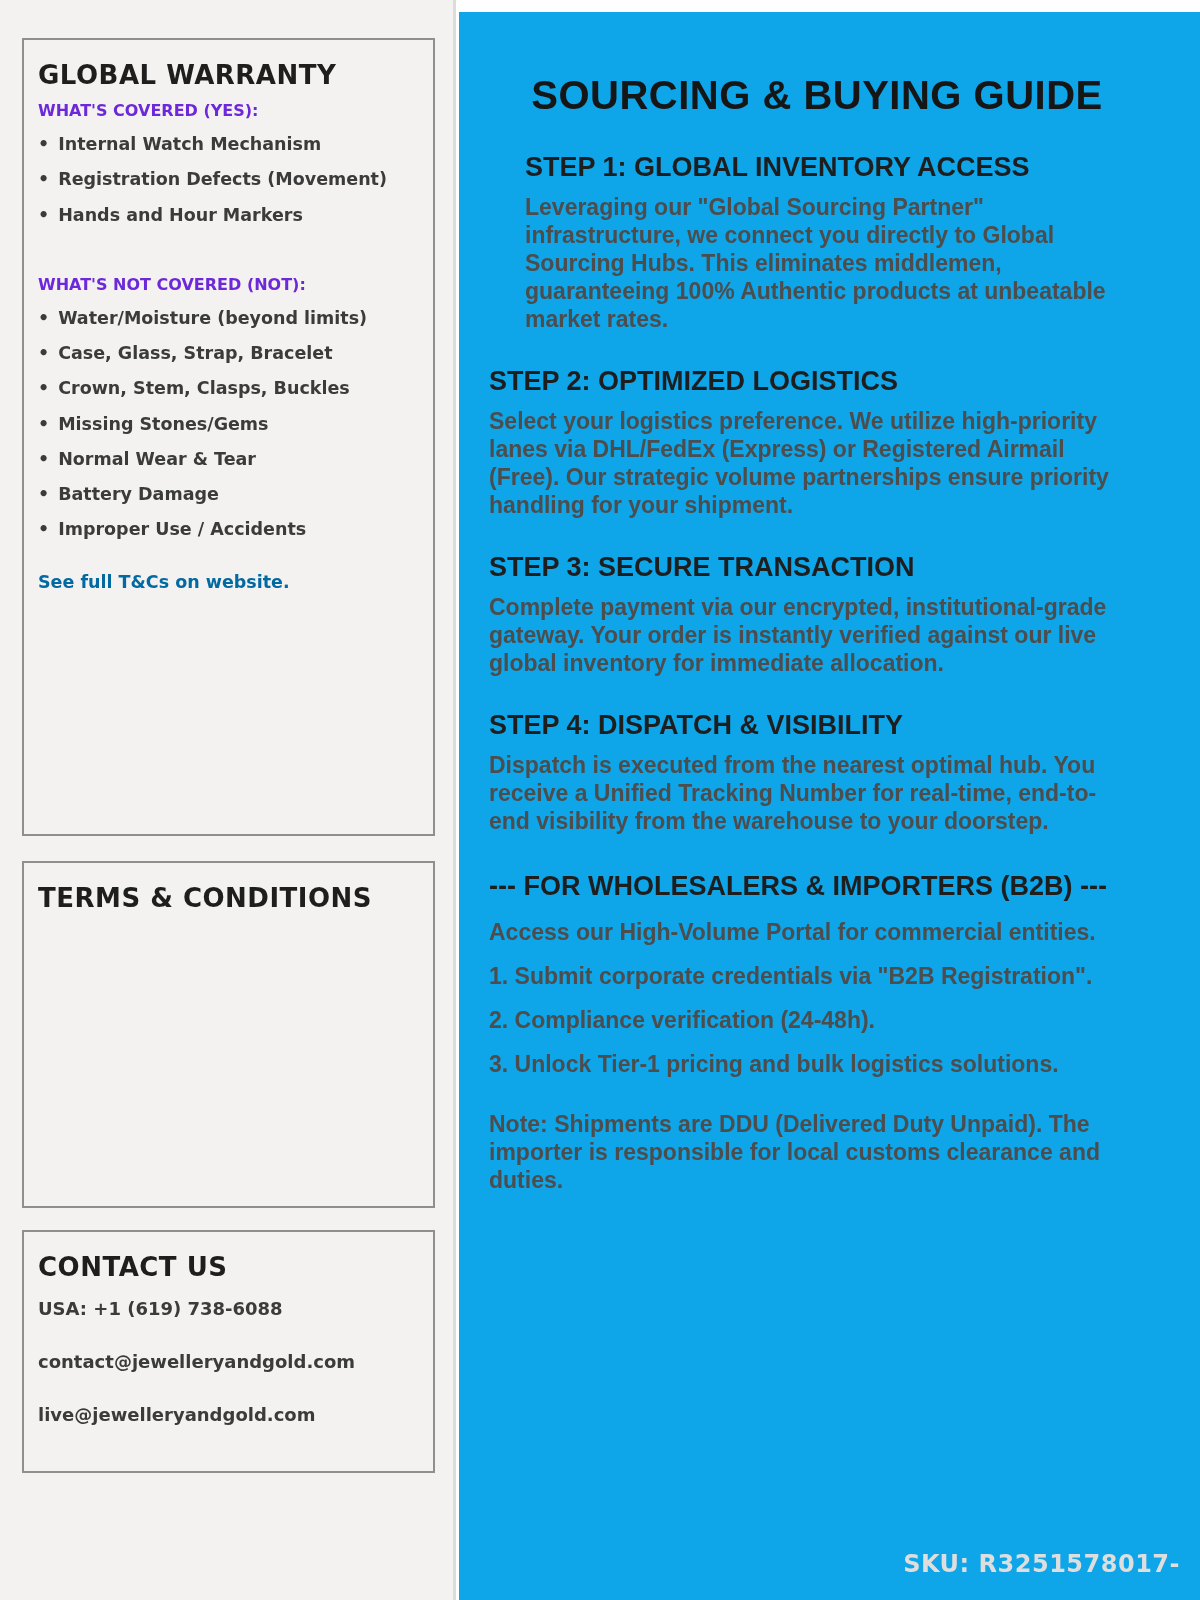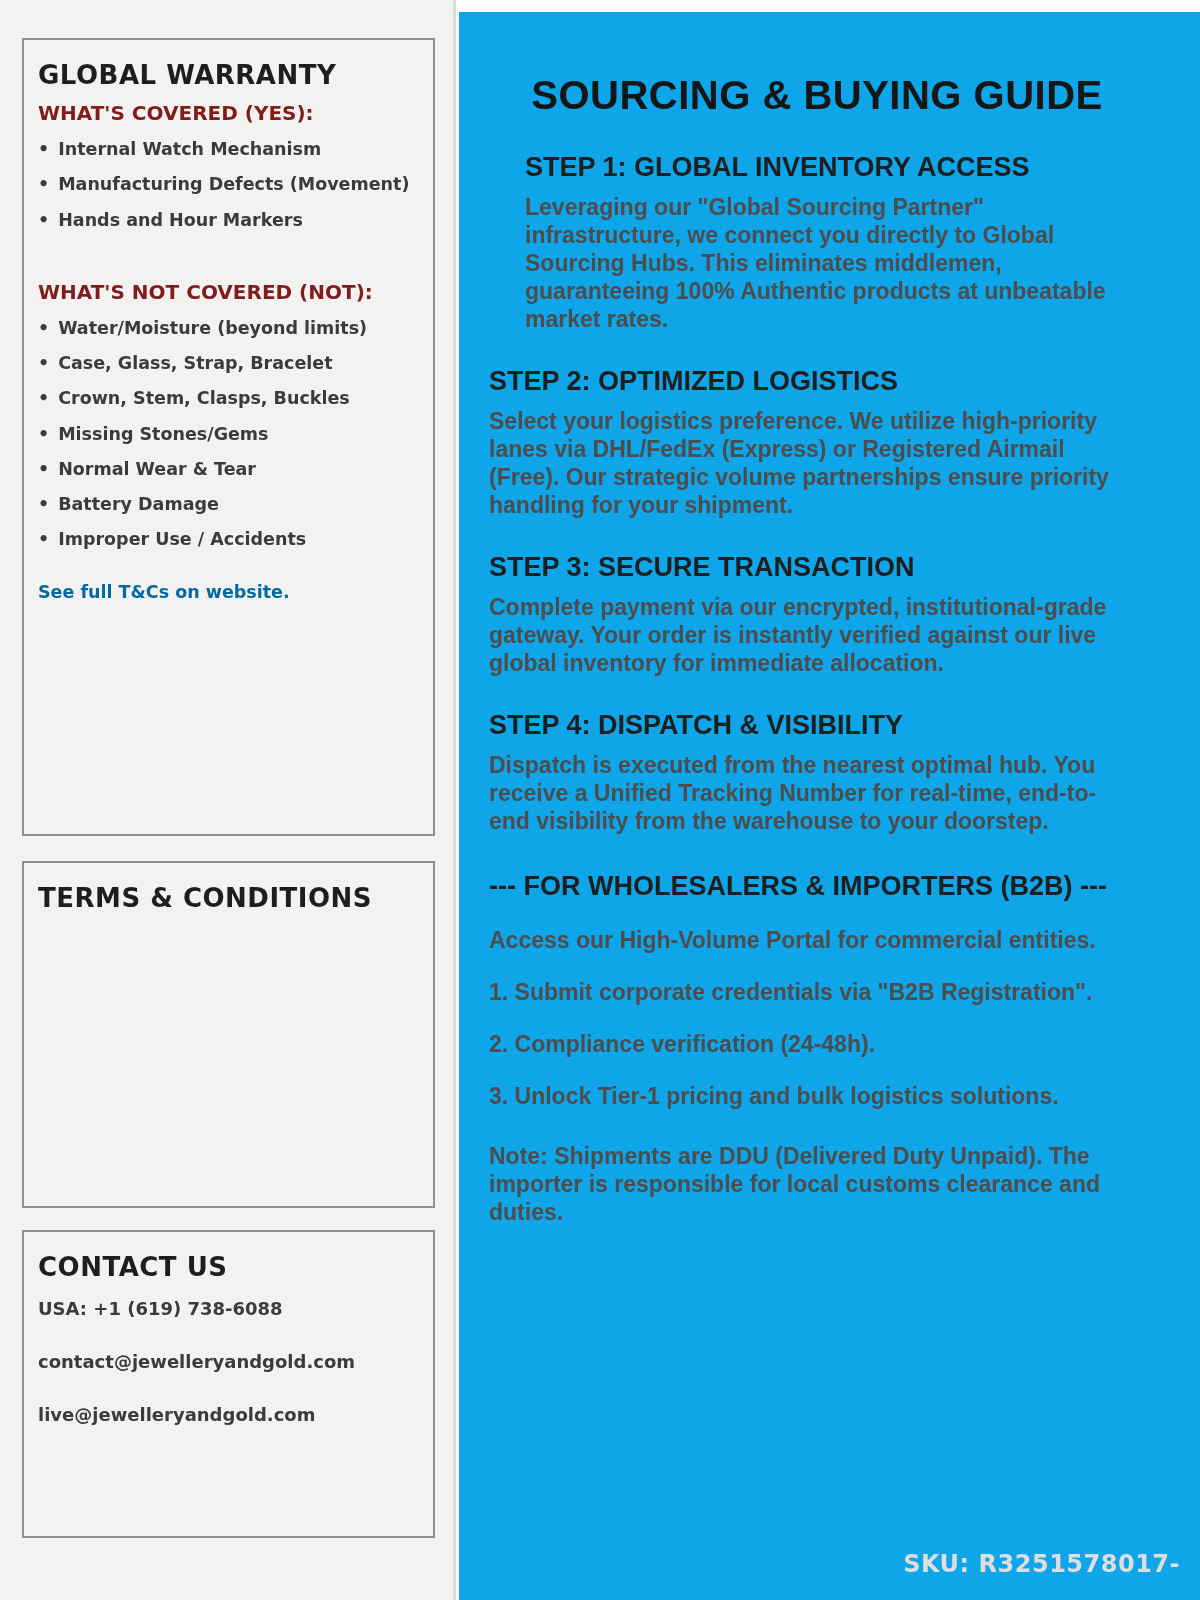--- a/index.html
+++ b/index.html
@@ -24,34 +24,34 @@
   .side-box {
     position: absolute;
     left: 22px;
     width: 413px;
     border: 2px solid #8f8f8f;
     background: #f3f2f1;
     padding: 12px 14px;
   }
   .box-warranty { top: 38px;   height: 798px; }
   .box-terms    { top: 861px;  height: 347px; }
-  .box-contact  { top: 1230px; height: 308px; }
+  .box-contact  { top: 1230px; height: 243px; }
 
   .side-title {
     font-size: 26px;
     font-weight: bold;
     color: #1e1e1e;
     letter-spacing: 0.5px;
     line-height: 1.2;
     margin-top: 8px;
   }
   .side-subtitle {
-    font-size: 20px;
-    font-weight: bold;
-    color: #7f1d1d;
+    font-size: 16px;
+    font-weight: bold;
+    color: #6d28d9;
     margin-top: 10px;
     line-height: 1.25;
   }
   .side-subtitle.gap { margin-top: 50px; }
   ul.side-list {
     list-style: none;
     margin-top: 14px;
   }
   ul.side-list li {
     font-size: 17.5px;
@@ -123,21 +123,21 @@
     max-width: 640px;
   }
   .b2b-heading {
     margin-top: 36px;
     font-size: 27px;
     font-weight: bold;
     color: #1e1e1e;
     line-height: 1.15;
   }
   .b2b-p {
-    margin-top: 24px;
+    margin-top: 16px;
     font-size: 23px;
     font-weight: bold;
     color: #4d4d4d;
     line-height: 28px;
     max-width: 640px;
   }
   .b2b-p.note { margin-top: 32px; }
 
   .sku {
     position: absolute;
@@ -152,21 +152,21 @@
 </head>
 <body>
 
 <div class="sidebar">
 
   <div class="side-box box-warranty">
     <div class="side-title">GLOBAL WARRANTY</div>
     <div class="side-subtitle">WHAT'S COVERED (YES):</div>
     <ul class="side-list">
       <li>Internal Watch Mechanism</li>
-      <li>Manufacturing Defects (Movement)</li>
+      <li>Registration Defects (Movement)</li>
       <li>Hands and Hour Markers</li>
     </ul>
     <div class="side-subtitle gap">WHAT'S NOT COVERED (NOT):</div>
     <ul class="side-list">
       <li>Water/Moisture (beyond limits)</li>
       <li>Case, Glass, Strap, Bracelet</li>
       <li>Crown, Stem, Clasps, Buckles</li>
       <li>Missing Stones/Gems</li>
       <li>Normal Wear &amp; Tear</li>
       <li>Battery Damage</li>

